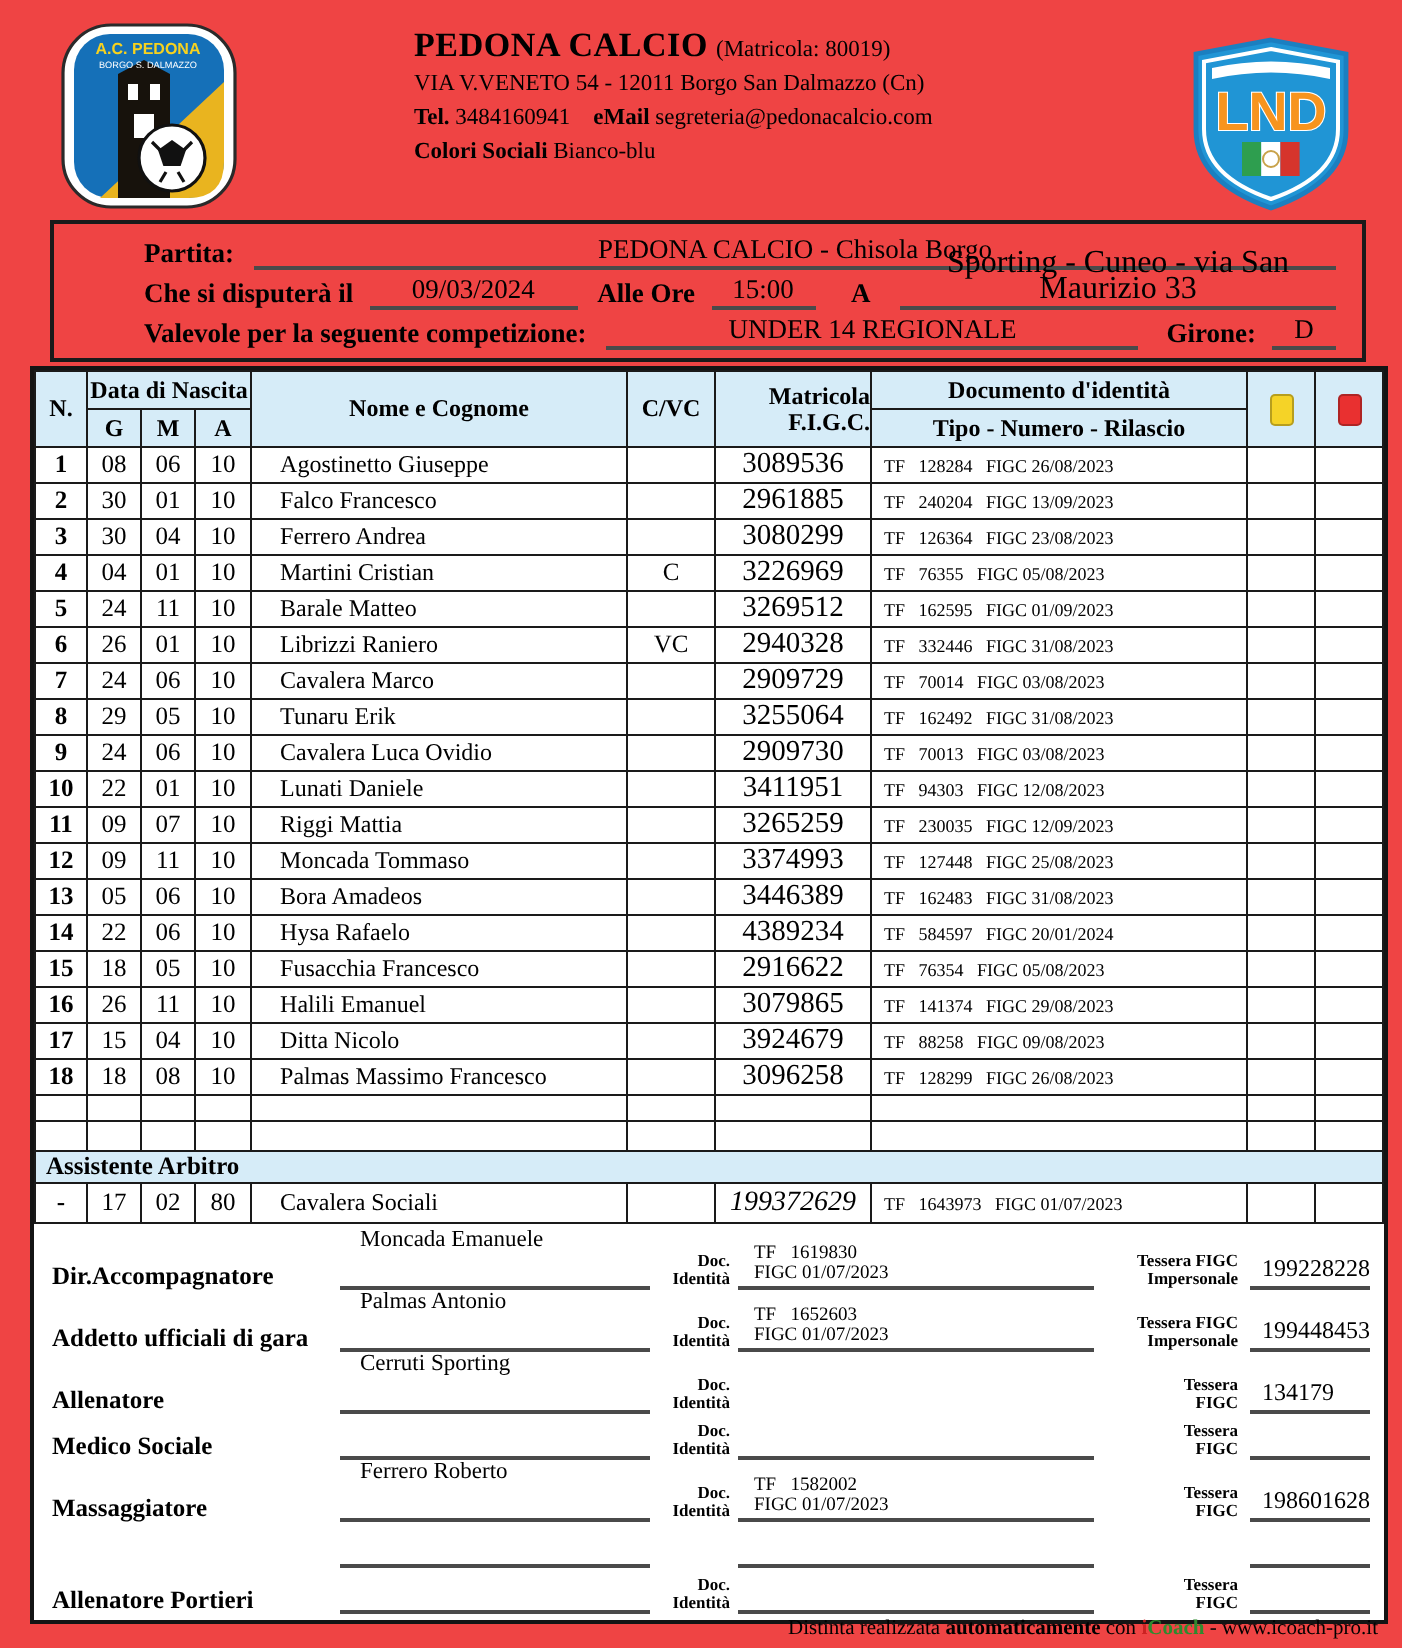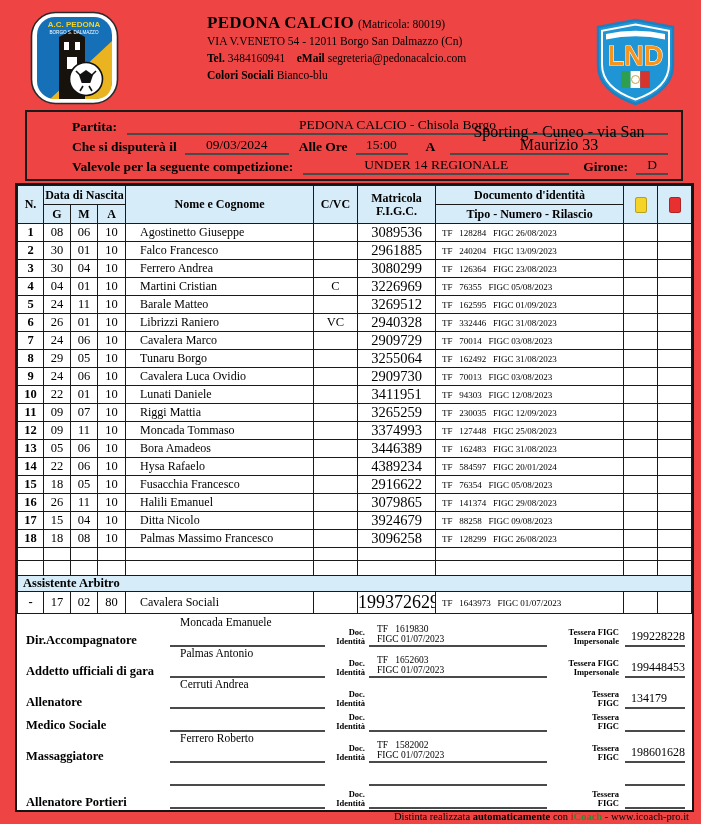--- a/index.html
+++ b/index.html
@@ -31,33 +31,33 @@
   .u-comp { flex:1; margin:0 14px 0 10px; }
   .u-girone { width:32px; margin-left:8px; }
 
   
   .doc-box { position:absolute; left:15px; top:183px; width:679px; height:629px;
     border:2px solid #141414; display:flex; flex-direction:column; background:#fff; }
 
   table.roster { width:100%; border-collapse:collapse; table-layout:fixed; }
   table.roster th, table.roster td { border:1.5px solid #1a1a1a; overflow:hidden; }
   thead th { background:#d6ecf8; font-size:12px; text-align:center; height:19px; font-weight:bold; }
-  th.matr-h div { line-height:13px; }
+  th.matr-h div { line-height:13px;text-align:right; }
   .card-icon { width:12px; height:16px; border-radius:2.5px; margin:0 auto; border:1px solid rgba(0,0,0,.25); }
 
   td.td-n   { font-weight:bold; font-size:12.5px; text-align:center; height:17px; }
   td.td-d   { font-size:12.5px; text-align:center; }
   td.td-name{ font-size:12px; padding-left:14px; }
   td.td-cvc { font-size:12.5px; text-align:center; }
   td.td-matr{ font-size:14.5px; text-align:center; }
   td.td-doc { font-size:9px; padding-left:6px; white-space:pre; }
   tr.empty1 td { height:13px; }
   tr.empty2 td { height:15px; }
   tr.assistant td { height:20px; }
-  tr.assistant td.td-matr { font-size:18px; }
+  tr.assistant td.td-matr { font-size:14px;font-style:italic; }
   td.band { background:#d6ecf8; font-weight:bold; font-size:12.5px; padding-left:5px; height:16px; }
 
   
   .staff { flex:1; display:flex; flex-direction:column; justify-content:space-evenly; padding:2px 7px 0 7px; }
   .staff-row { display:flex; align-items:flex-end; }
   .role   { width:146px; font-weight:bold; font-size:12.5px; padding-left:2px; line-height:14px; }
   .s-line { border-bottom:2px solid #4a4a4a; }
   .s-name { width:155px; font-size:11.5px; padding:0 0 17px 10px; min-height:15px; }
   .s-doclbl { width:44px; text-align:right; font-weight:bold; font-size:8.5px; line-height:9px; padding:0 4px 1px 0; }
   .s-docval { width:178px; font-size:9.5px; line-height:10px; padding:0 0 1px 8px; white-space:pre; }
@@ -254,21 +254,21 @@
             <td class="td-matr">2909729</td>
             <td class="td-doc">TF   70014   FIGC 03/08/2023</td>
             <td class="td-card"></td>
             <td class="td-card"></td>
           </tr>
           <tr class="prow">
             <td class="td-n">8</td>
             <td class="td-d">29</td>
             <td class="td-d">05</td>
             <td class="td-d">10</td>
-            <td class="td-name">Tunaru Borgo</td>
+            <td class="td-name">Tunaru Erik</td>
             <td class="td-cvc"></td>
             <td class="td-matr">3255064</td>
             <td class="td-doc">TF   162492   FIGC 31/08/2023</td>
             <td class="td-card"></td>
             <td class="td-card"></td>
           </tr>
           <tr class="prow">
             <td class="td-n">9</td>
             <td class="td-d">24</td>
             <td class="td-d">06</td>
@@ -454,21 +454,21 @@
           </div>
           <div class="s-docval s-line"><div class="l">TF   1652603</div><div class="l">FIGC 01/07/2023</div></div>
           <div class="s-tlbl">
             <div class="">Tessera FIGC</div>
             <div class="">Impersonale</div>
           </div>
           <div class="s-tval s-line">199448453</div>
         </div>
         <div class="staff-row">
           <div class="role">Allenatore</div>
-          <div class="s-name s-line">Cerruti Andrea</div>
+          <div class="s-name s-line">Cerruti Sporting</div>
           <div class="s-doclbl">
             <div class="">Doc.</div>
             <div class="">Identità</div>
           </div>
           <div class="s-tlbl">
             <div class="">Tessera</div>
             <div class="">FIGC</div>
           </div>
           <div class="s-tval s-line">134179</div>
         </div>

